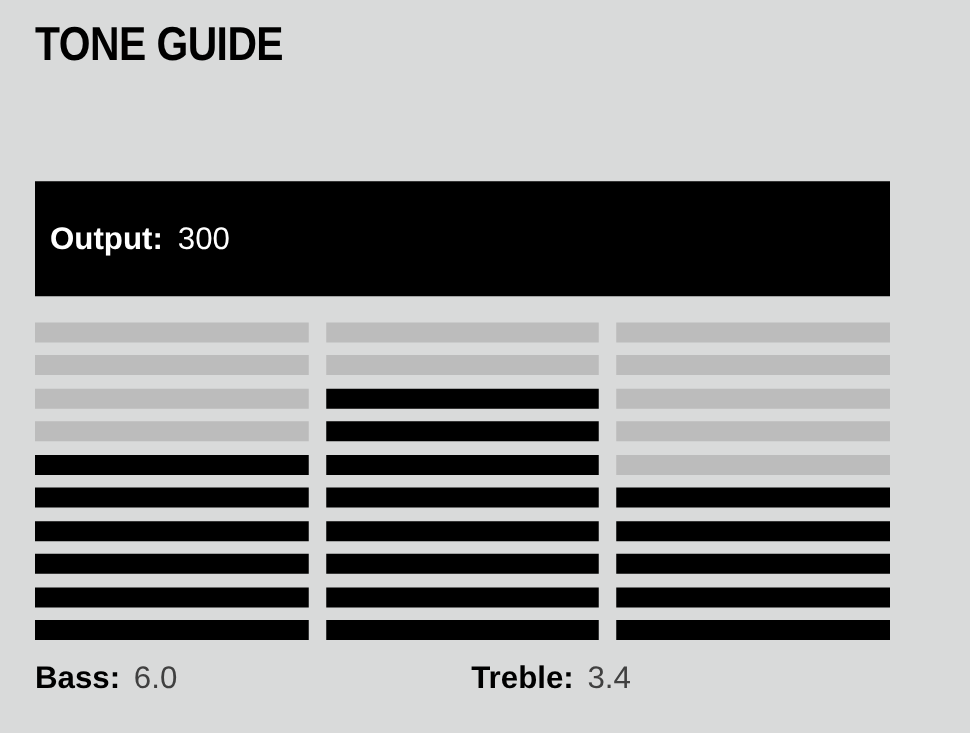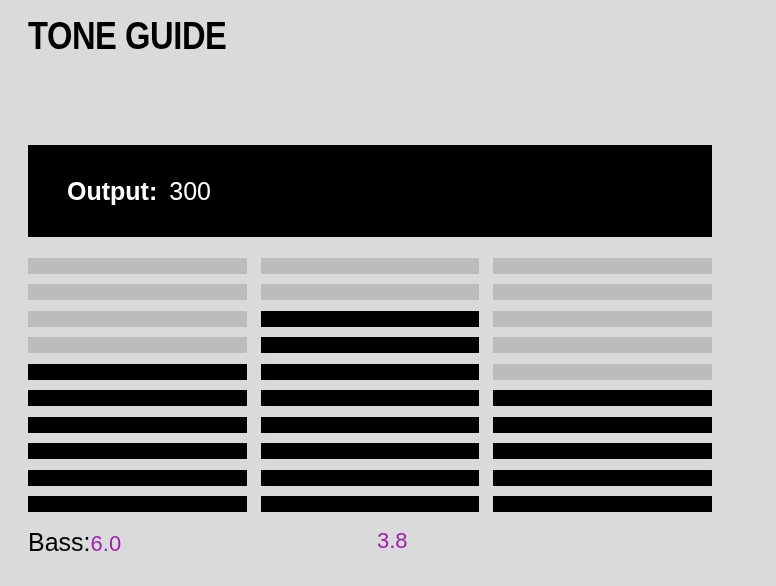--- a/index.html
+++ b/index.html
@@ -45,21 +45,21 @@
     top: 145px;
     width: 684px;
     height: 92px;
     background: #000000;
     display: flex;
     align-items: center;
   }
   .output-inner {
     display: flex;
     align-items: baseline;
-    padding-left: 39px;
+    padding-left: 12px;
     white-space: nowrap;
   }
   .output-label {
     color: #ffffff;
     font-size: 25px;
     font-weight: 700;
     letter-spacing: 0px;
   }
   .output-value {
     color: #ffffff;
@@ -104,27 +104,28 @@
     gap: 14px;
   }
   .label-col {
     flex: 1 1 0;
     display: flex;
     align-items: baseline;
     white-space: nowrap;
   }
   .label-name {
     font-size: 25px;
-    font-weight: 400;
+    font-weight: 700;
     color: #000000;
   }
   .label-value {
-    font-size: 22px;
+    font-size: 25px;
     font-weight: 400;
-    color: #a21caf;
+    color: #404040;
+    margin-left: 11px;
   }
 </style>
 </head>
 <body>
 
 <div class="page">
 
   <div class="title">TONE GUIDE</div>
 
   <div class="output-bar">
@@ -172,17 +173,18 @@
         <div class="seg on"></div>
       </div>
   </div>
 
   <div class="labels">
     <div class="label-col">
       <span class="label-name">Bass:</span>
       <span class="label-value">6.0</span>
     </div>
     <div class="label-col">
-      <span class="label-value">3.8</span>
+      <span class="label-name">Treble:</span>
+      <span class="label-value">3.4</span>
     </div>
   </div>
 
 </div>
 
 </body></html>

